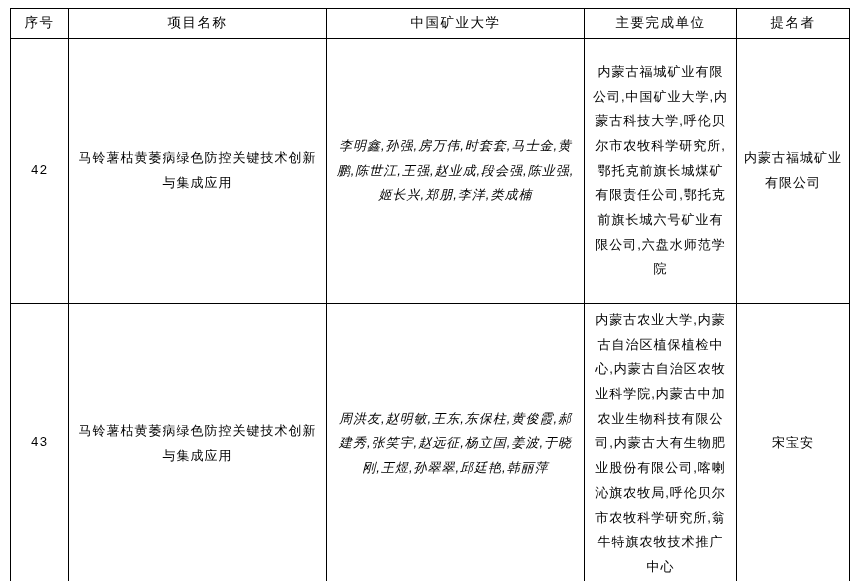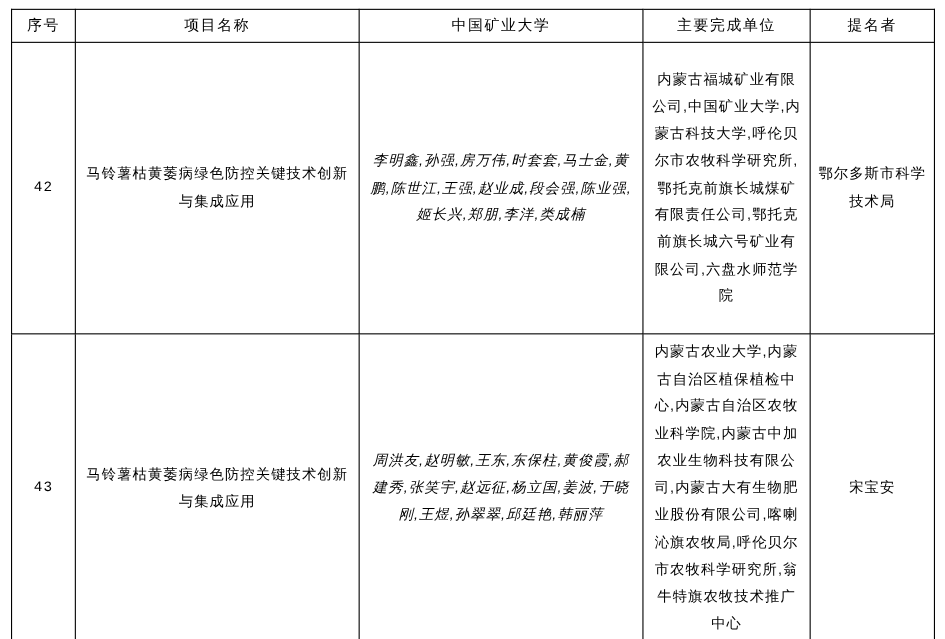--- a/index.html
+++ b/index.html
@@ -111,21 +111,21 @@
         <th>主要完成单位</th>
         <th>提名者</th>
       </tr>
     </thead>
     <tbody>
       <tr class="row-42">
         <td class="seq-cell">42</td>
         <td class="name-cell">马铃薯枯黄萎病绿色防控关键技术创新与集成应用</td>
         <td class="people-cell">李明鑫,孙强,房万伟,时套套,马士金,黄鹏,陈世江,王强,赵业成,段会强,陈业强,姬长兴,郑朋,李洋,类成楠</td>
         <td class="org-cell">内蒙古福城矿业有限公司,中国矿业大学,内蒙古科技大学,呼伦贝尔市农牧科学研究所,鄂托克前旗长城煤矿有限责任公司,鄂托克前旗长城六号矿业有限公司,六盘水师范学院</td>
-        <td class="nom-cell">鄂尔多斯市科学技术局</td>
+        <td class="nom-cell">内蒙古福城矿业有限公司</td>
       </tr>
       <tr class="row-43">
         <td class="seq-cell">43</td>
         <td class="name-cell">马铃薯枯黄萎病绿色防控关键技术创新与集成应用</td>
         <td class="people-cell">周洪友,赵明敏,王东,东保柱,黄俊霞,郝建秀,张笑宇,赵远征,杨立国,姜波,于晓刚,王煜,孙翠翠,邱廷艳,韩丽萍</td>
         <td class="org-cell">内蒙古农业大学,内蒙古自治区植保植检中心,内蒙古自治区农牧业科学院,内蒙古中加农业生物科技有限公司,内蒙古大有生物肥业股份有限公司,喀喇沁旗农牧局,呼伦贝尔市农牧科学研究所,翁牛特旗农牧技术推广中心</td>
         <td class="nom-cell">宋宝安</td>
       </tr>
     </tbody>
   </table>

